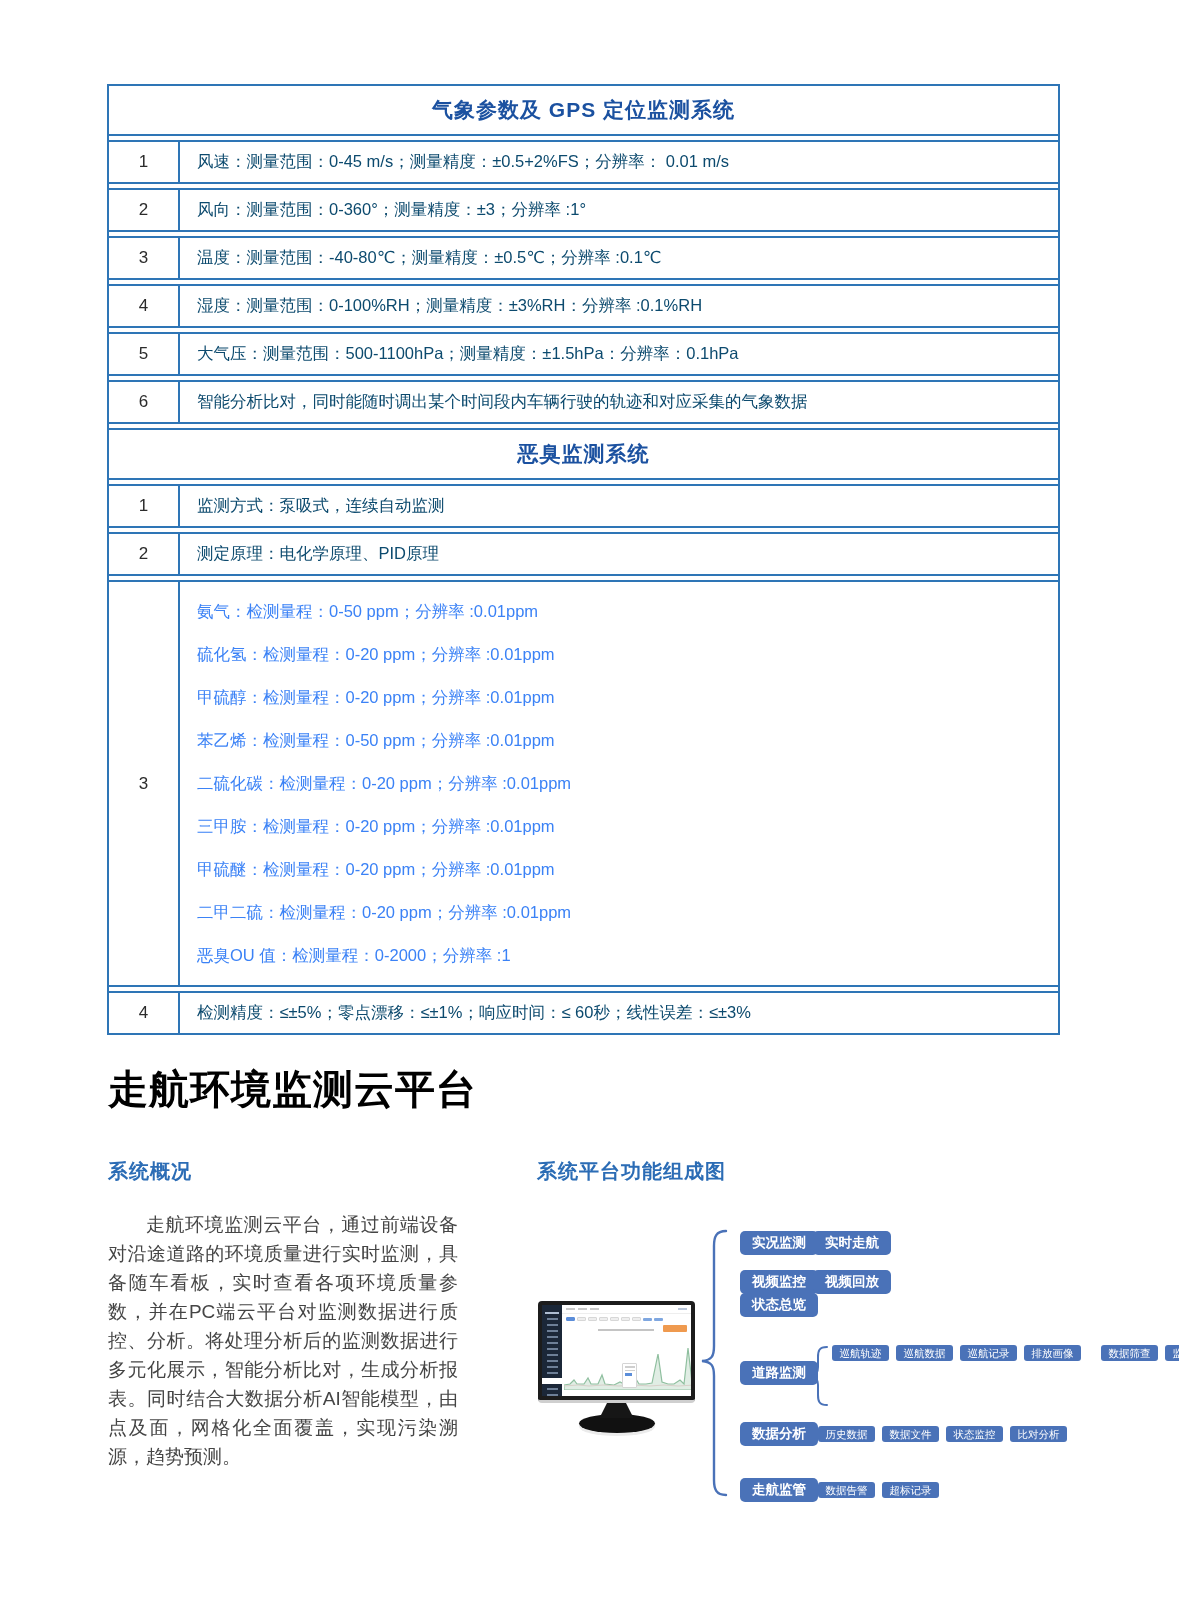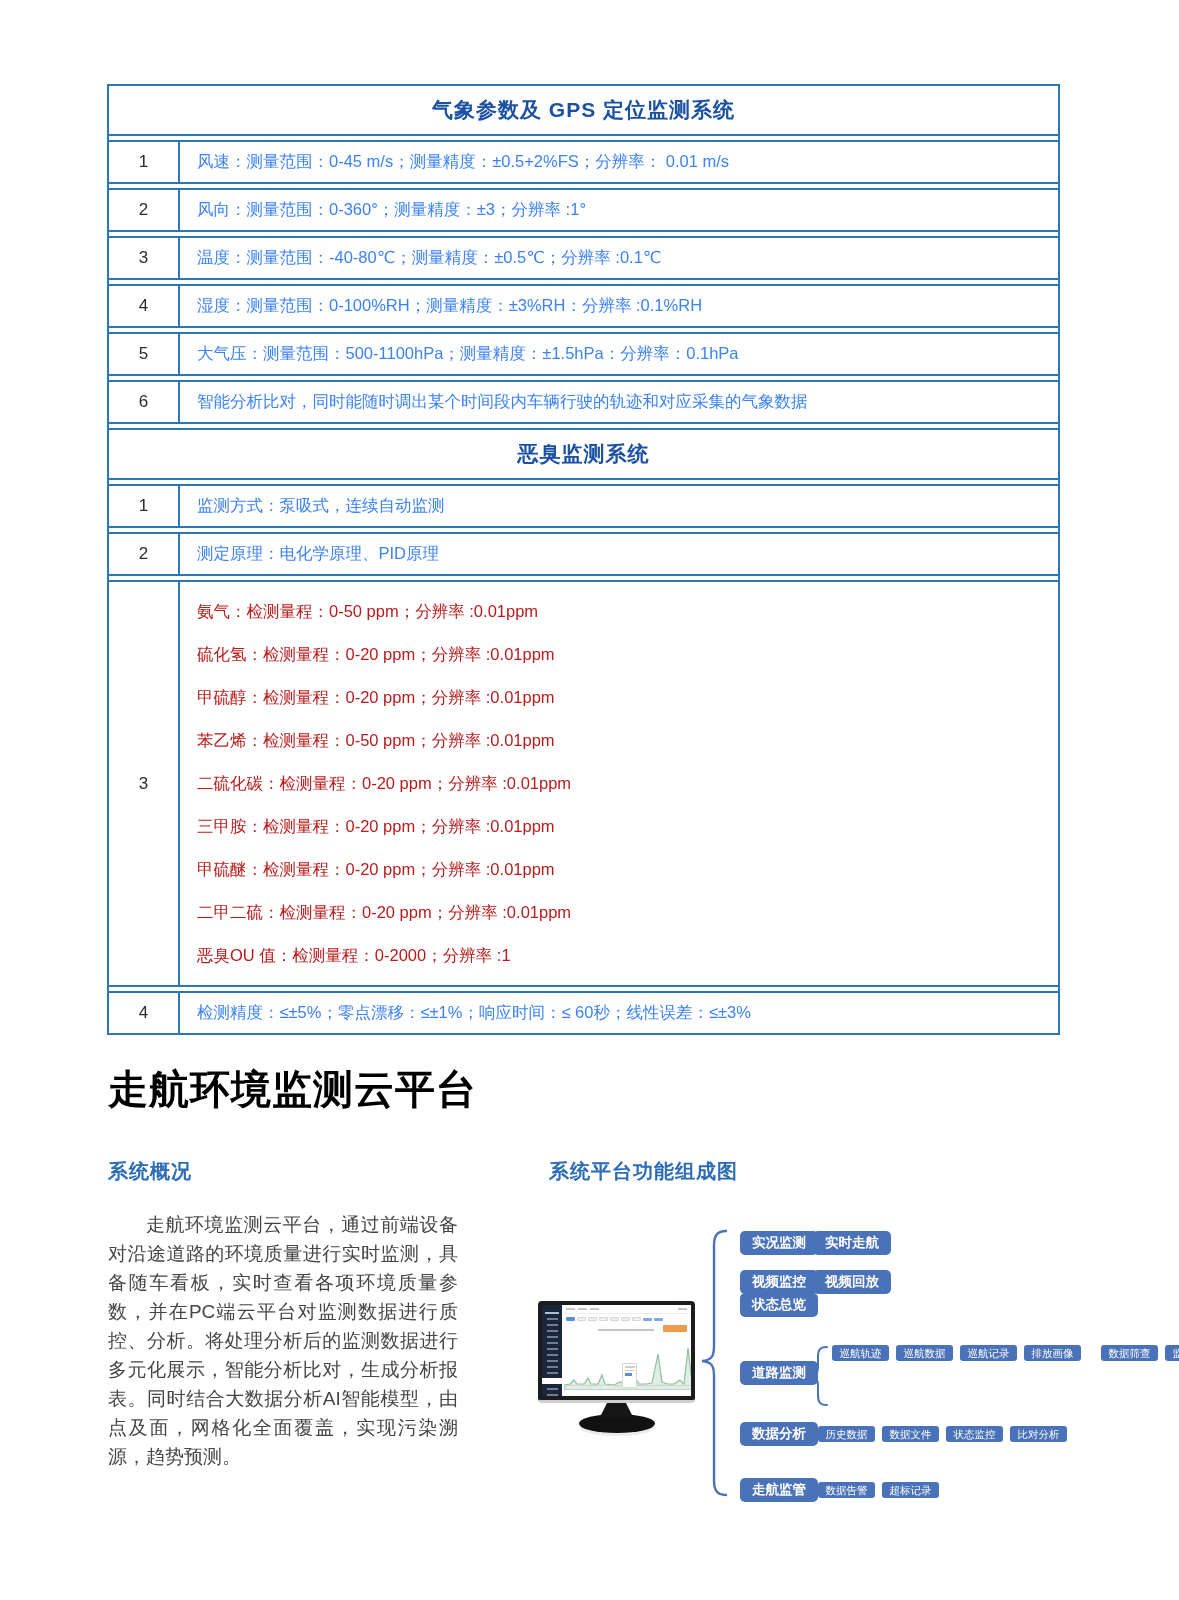--- a/index.html
+++ b/index.html
@@ -11,30 +11,30 @@
   .spec-table { position:absolute; left:107px; top:84px; width:953px;
                 border-left:2px solid #2E75B6; border-right:2px solid #2E75B6; }
   .t-box { border-top:2px solid #2E75B6; border-bottom:2px solid #2E75B6; margin-bottom:4px; background:#fff; }
   .t-box:last-child { margin-bottom:0; }
   .t-header { height:52px; display:flex; align-items:center; justify-content:center;
               color:#1B51A0; font-size:21px; font-weight:bold; letter-spacing:1px; }
   .t-row { display:flex; align-items:stretch; min-height:44px; }
   .t-no { width:71px; flex:0 0 71px; border-right:2px solid #2E75B6; display:flex;
           align-items:center; justify-content:center; font-size:17px; color:#2b2b2b; }
   .t-text { flex:1; display:flex; align-items:center; padding:4px 26px 4px 17px;
-            font-size:16.5px; color:#3b82f6; }
-  .t-lines { flex:1; padding:8px 10px 8px 17px; font-size:16.5px; color:#b91c1c; }
+            font-size:16.5px; color:#0c4a6e; }
+  .t-lines { flex:1; padding:8px 10px 8px 17px; font-size:16.5px; color:#3b82f6; }
   .t-lines span { display:block; line-height:43px; }
 
   
   .main-heading { position:absolute; left:108px; top:1062px; font-size:40px; font-weight:bold;
                   color:#000000; letter-spacing:1px; }
   .col-title { position:absolute; font-size:20px; font-weight:bold; color:#2B6CB5; letter-spacing:1px; }
   .overview-title { left:108px; top:1158px; }
-  .diagram-title  { left:537px; top:1158px;margin-left:12px; }
+  .diagram-title  { left:537px; top:1158px; }
   .overview-para { position:absolute; left:108px; top:1210px; width:350px; font-size:19px;
                    line-height:29px; color:#454545; text-align:justify; text-indent:2em; }
 
   
   .diagram { position:absolute; left:510px; top:1195px; width:665px; height:350px; }
   .node { position:absolute; background:#4A72B8; color:#fff; text-align:center;
           border-radius:5px; width:78px; height:24px; line-height:24px; font-size:13.5px; font-weight:600; }
   .node.small { position:static; width:57px; height:16px; line-height:16px; font-size:10.5px;
                 font-weight:400; border-radius:3px; }
   .child-row { position:absolute; display:flex; gap:7px; }

